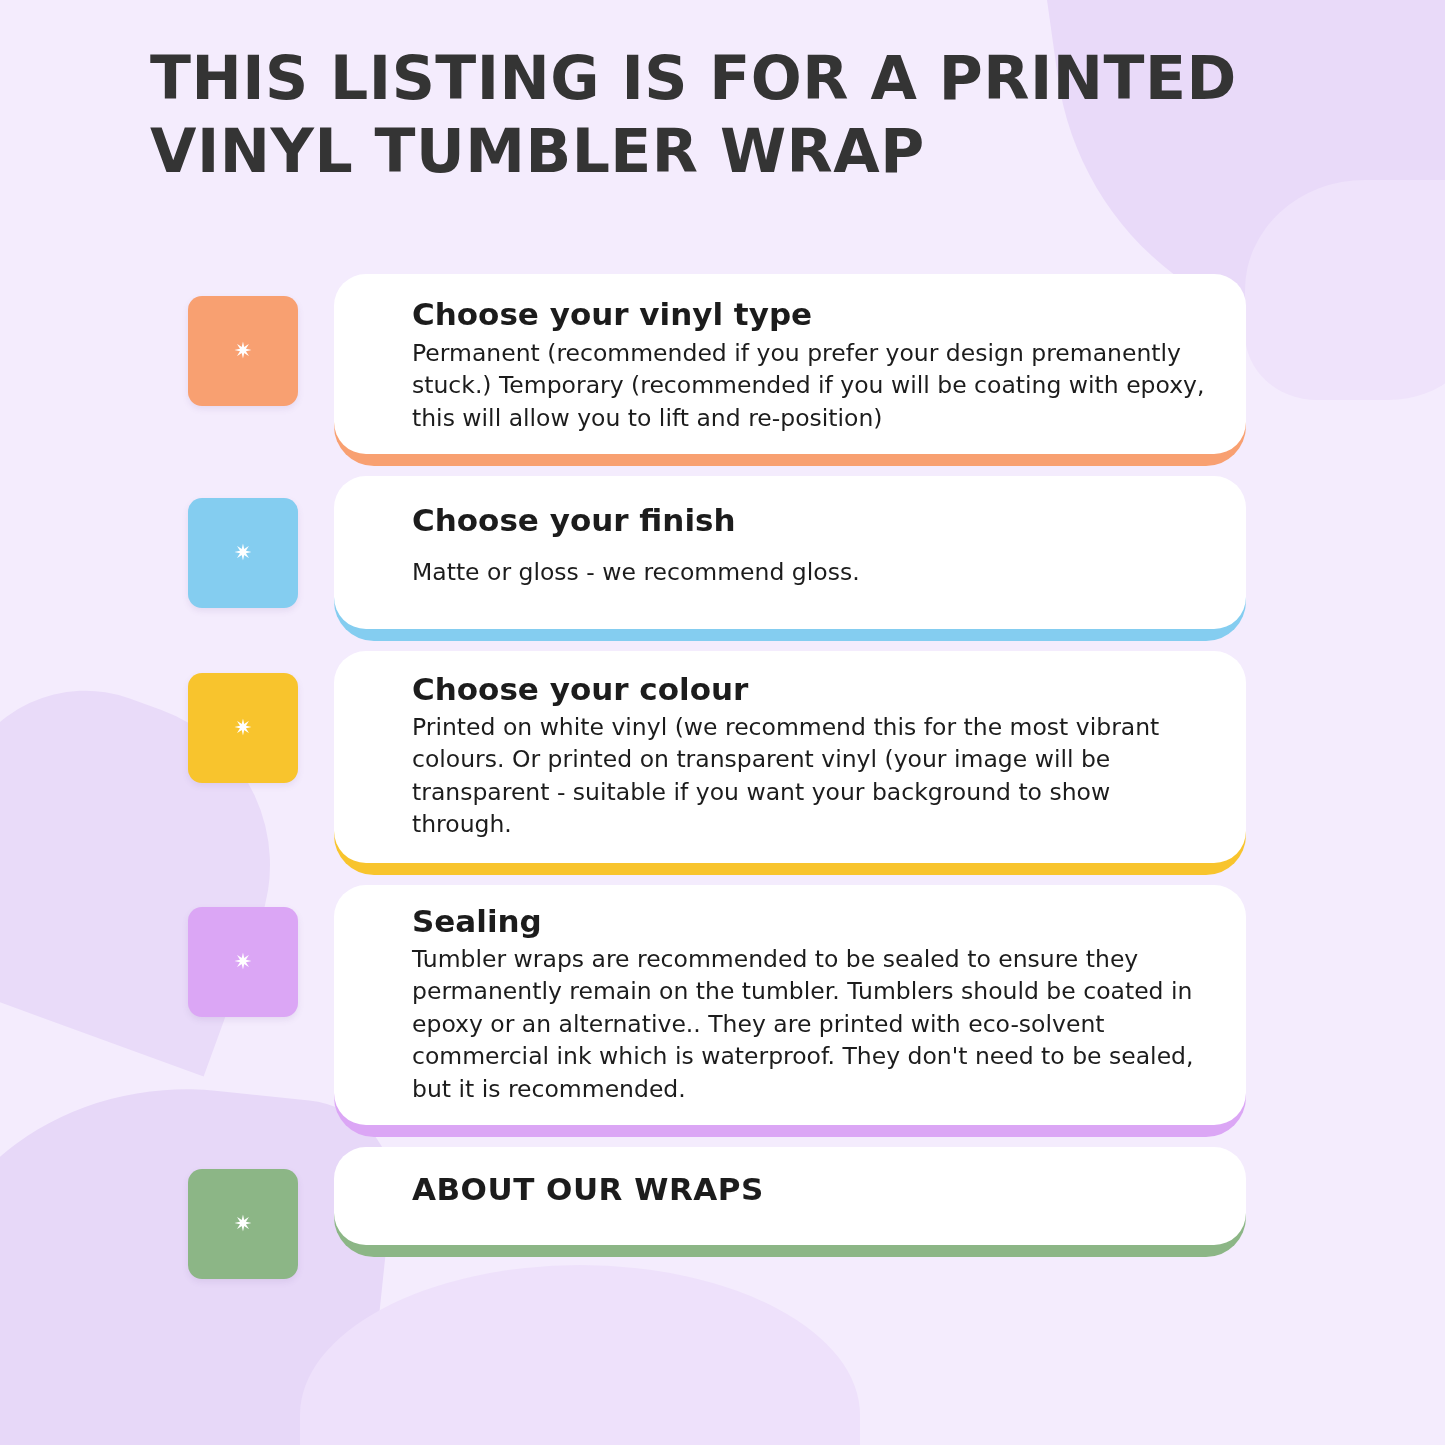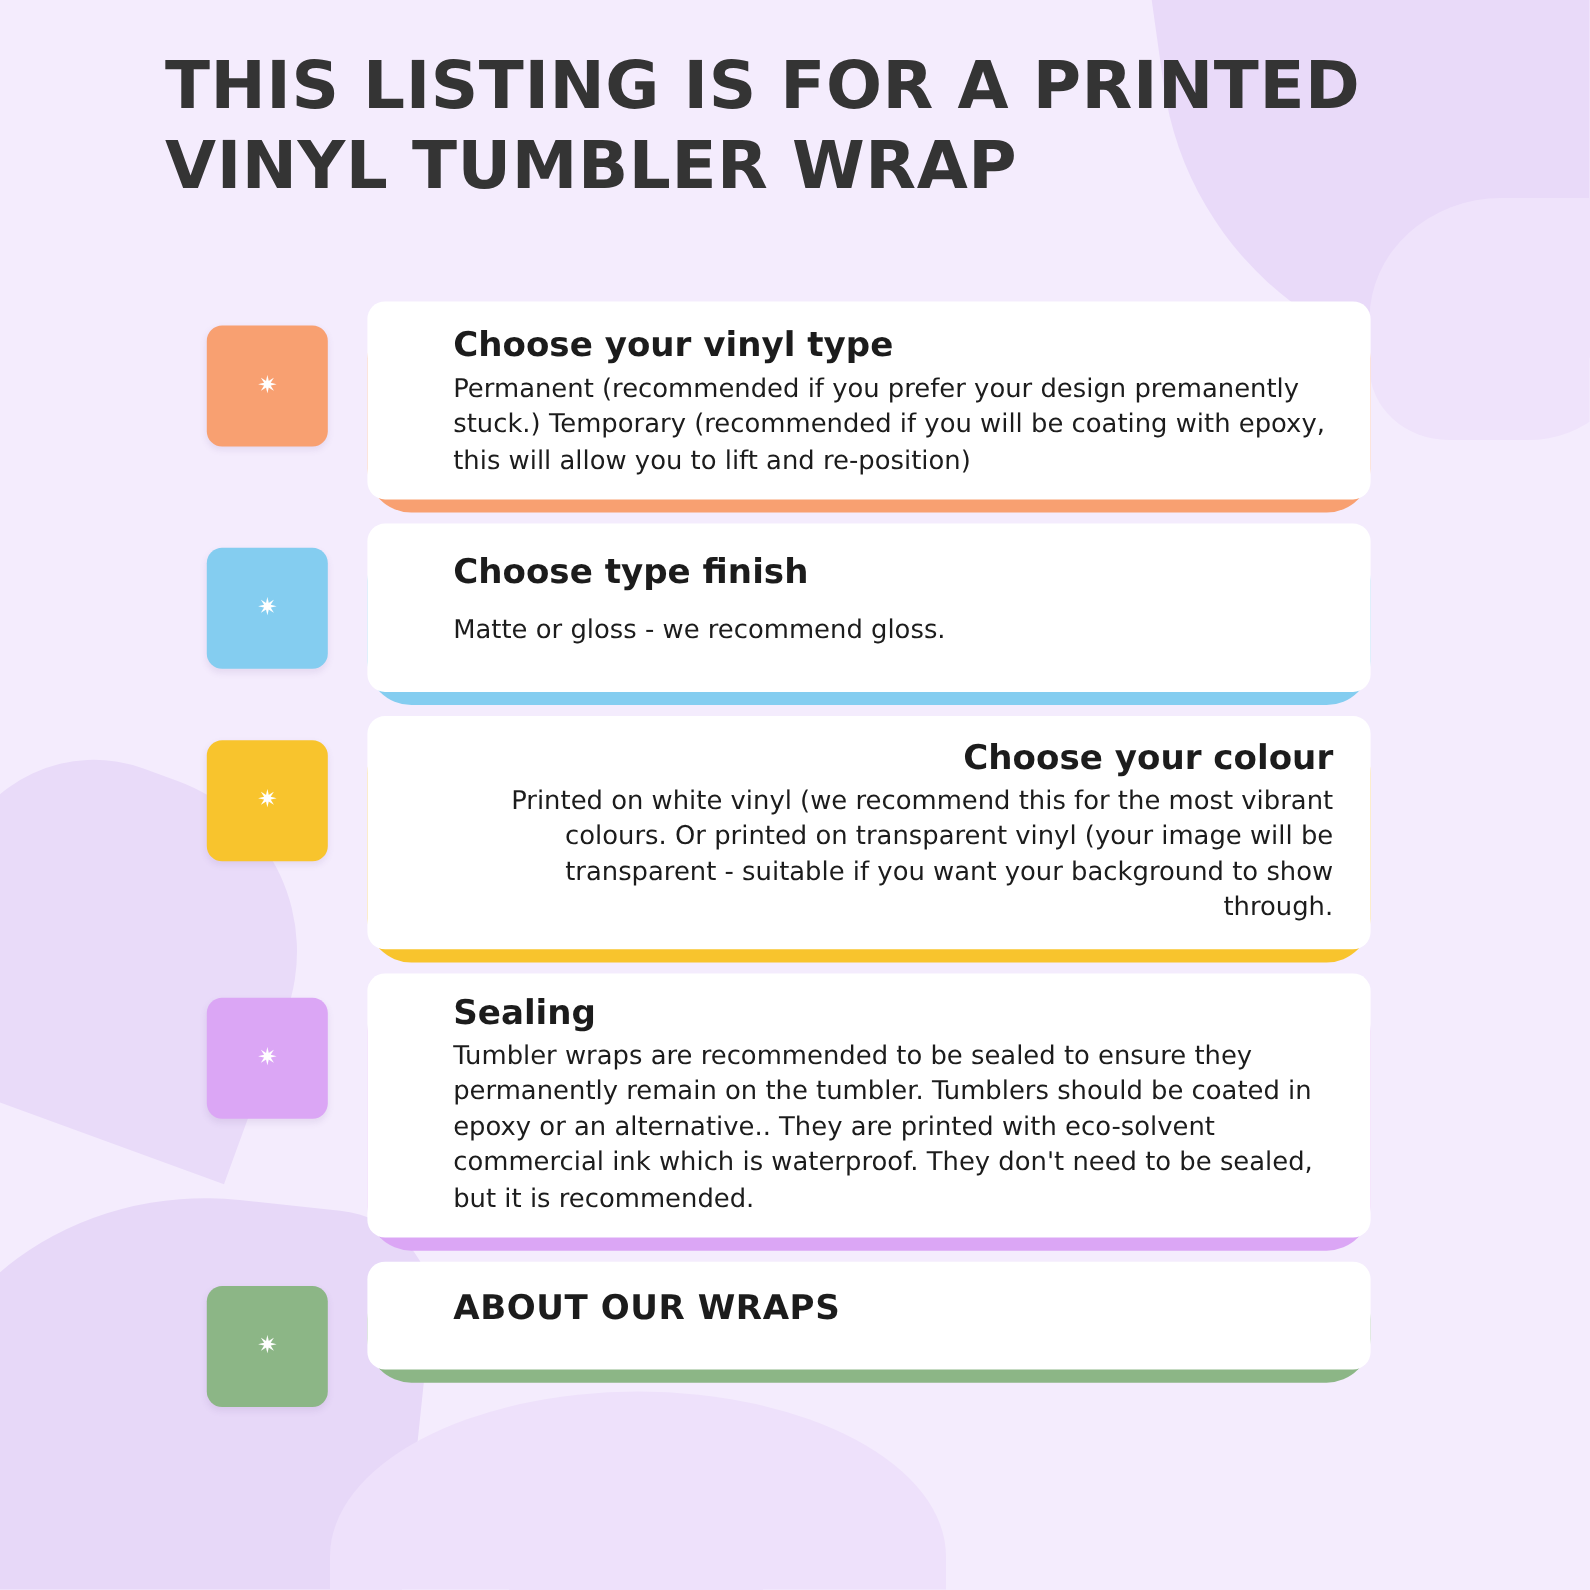--- a/index.html
+++ b/index.html
@@ -133,21 +133,21 @@
     left: 0;
     top: 12px;
     right: 0;
     bottom: -12px;
     border-radius: 40px;
   }
 
   .card {
     position: relative;
     background: #ffffff;
-    border-radius: 16px;
+    border-radius: 32px;
     padding: 18px 34px 22px 78px;
     box-sizing: border-box;
   }
 
   .card h2 {
     margin: 0 0 2px 0;
     font-size: 31px;
     font-weight: bold;
     color: #1c1c1c;
     line-height: 1.3;
@@ -161,21 +161,21 @@
     font-size: 23.5px;
     line-height: 1.38;
     color: #1c1c1c;
   }
   .card p.spaced {
     margin-top: 16px;
   }
 
   .row-0 .card { padding-top: 20px; padding-bottom: 20px; }
   .row-1 .card { padding-top: 24px; padding-bottom: 40px; }
-  .row-2 .card { padding-top: 18px; padding-bottom: 22px; text-align: right; }
+  .row-2 .card { padding-top: 18px; padding-bottom: 22px; }
   .row-3 .card { padding-top: 16px; padding-bottom: 20px; }
   .row-4 .card { padding-top: 22px; padding-bottom: 34px; }
 </style>
 </head>
 <body style="background: rgb(244, 236, 253);">
 
 <div class="bg-layer">
   <div class="blob-tr"></div>
   <div class="blob-tr2"></div>
   <div class="blob-mid"></div>
@@ -202,21 +202,21 @@
       </div>
     </div>
 
     <div class="row row-1">
       <div class="badge" id="badge-1" style="background: rgb(132, 205, 240);">
         <span>✷</span>
       </div>
       <div class="card-wrap">
         <div class="card-shadow" id="shadow-1" style="background: rgb(132, 205, 240);"></div>
         <div class="card">
-          <h2>Choose type finish</h2>
+          <h2>Choose your finish</h2>
           <p class="spaced">Matte or gloss - we recommend gloss.</p>
         </div>
       </div>
     </div>
 
     <div class="row row-2">
       <div class="badge" id="badge-2" style="background: rgb(248, 196, 45);">
         <span>✷</span>
       </div>
       <div class="card-wrap">

